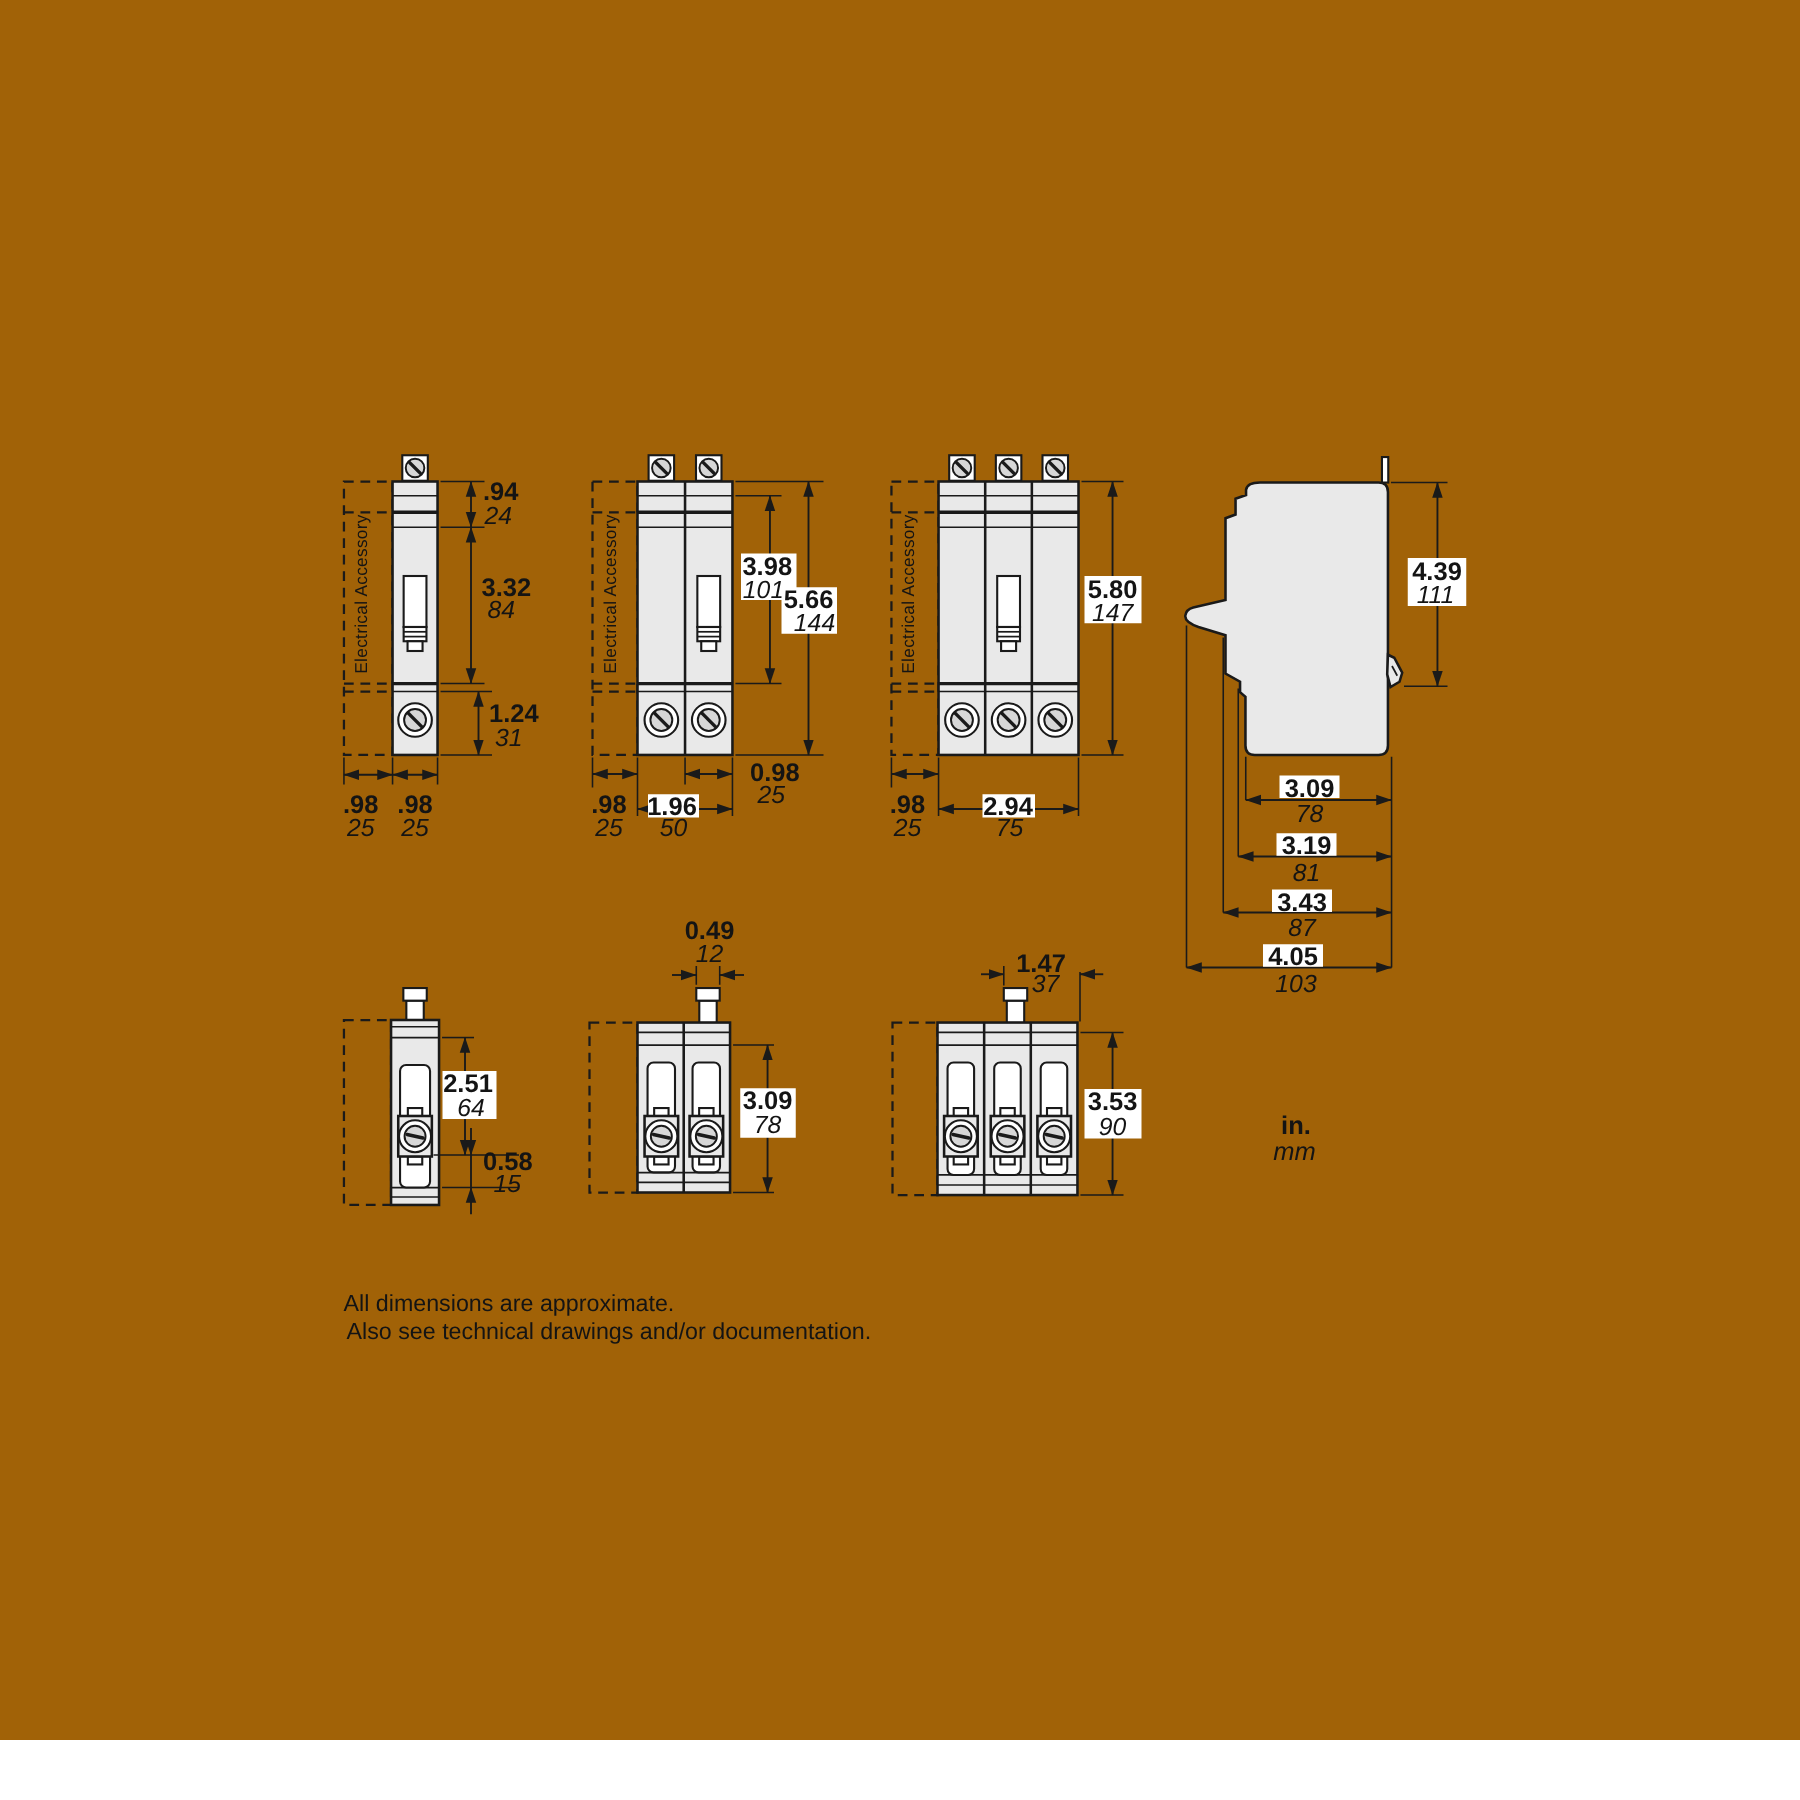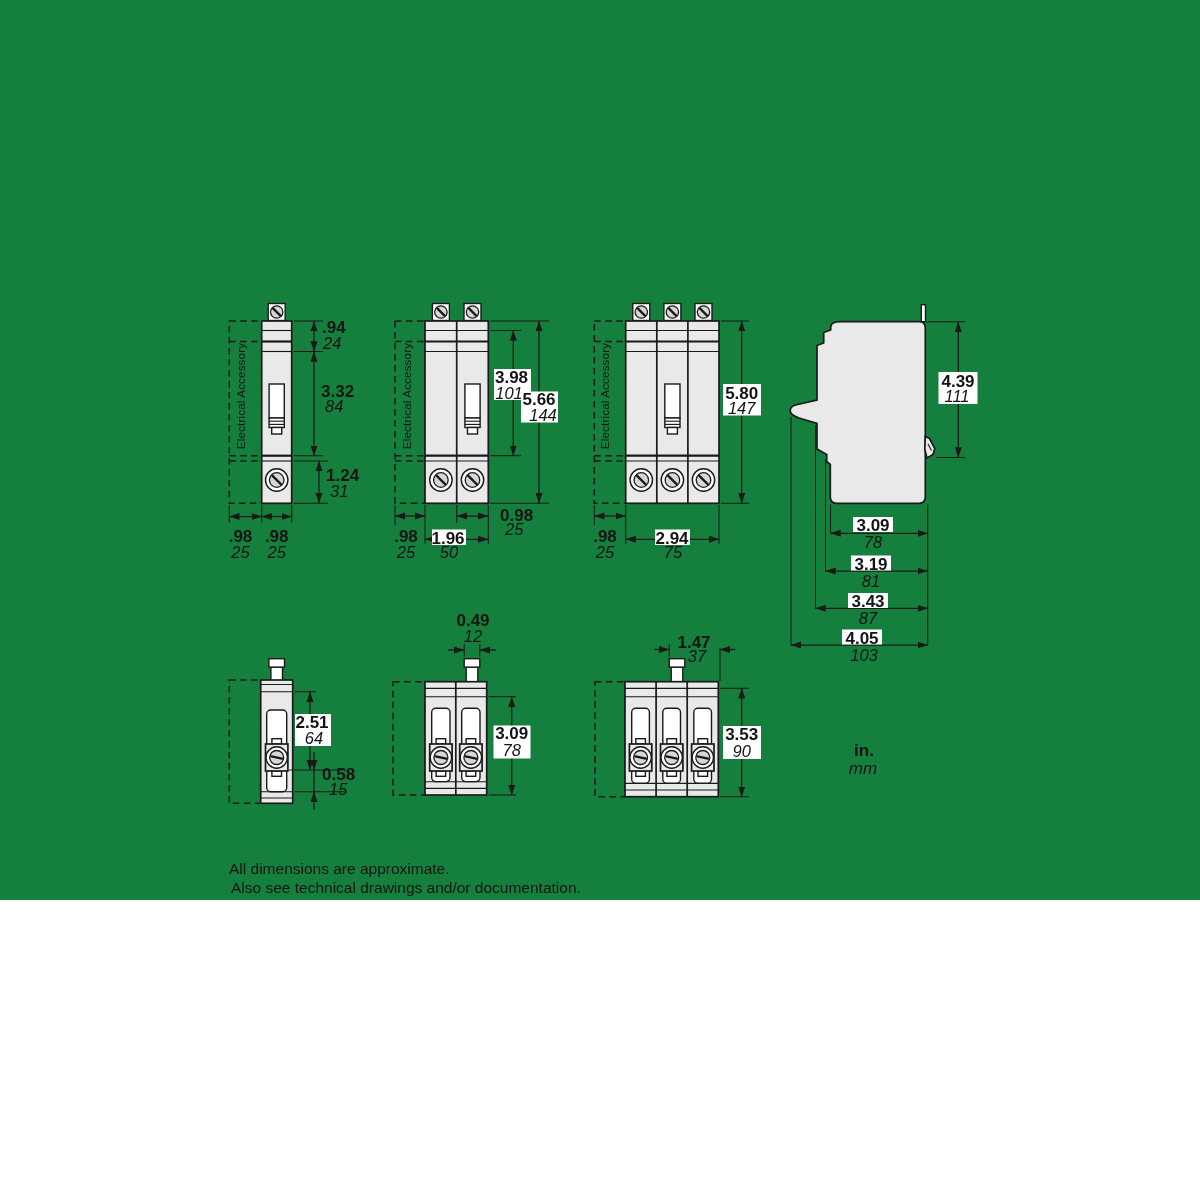--- a/index.html
+++ b/index.html
@@ -1,16 +1,16 @@
 <!DOCTYPE html>
 <html><head>
 <meta charset="utf-8">
 <style>
   html,body{margin:0;padding:0;background:#fff;}
-  #canvas{width:1200px;height:900px;position:relative;background:#15803d;}
+  #canvas{width:1200px;height:1160px;position:relative;background:#a16207;}
   svg text{font-family:"Liberation Sans","DejaVu Sans",sans-serif;fill:#141414;}
   .din{font-size:17px;font-weight:700;}
   .dmm{font-size:16.5px;font-style:italic;}
   .tc{text-anchor:middle;}
   .acc{font-size:11.5px;letter-spacing:.2px;}
   .note{font-size:15.5px;}
   .leg-in{font-size:17px;font-weight:700;text-anchor:middle;}
   .leg-mm{font-size:17px;font-style:italic;text-anchor:middle;}
   .body{fill:#e9e9e9;stroke:#1a1a1a;stroke-width:1.7;}
   .wht{fill:#fff;stroke:#1a1a1a;stroke-width:1.4;}

